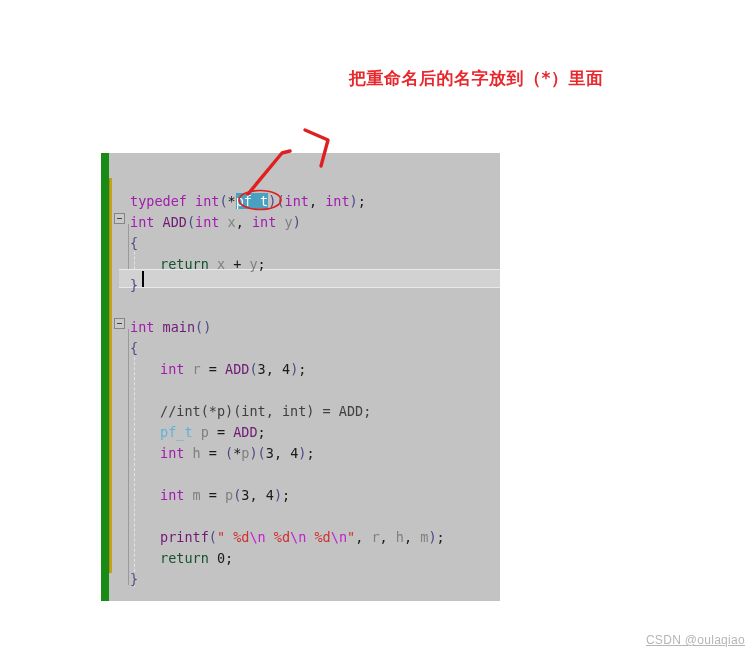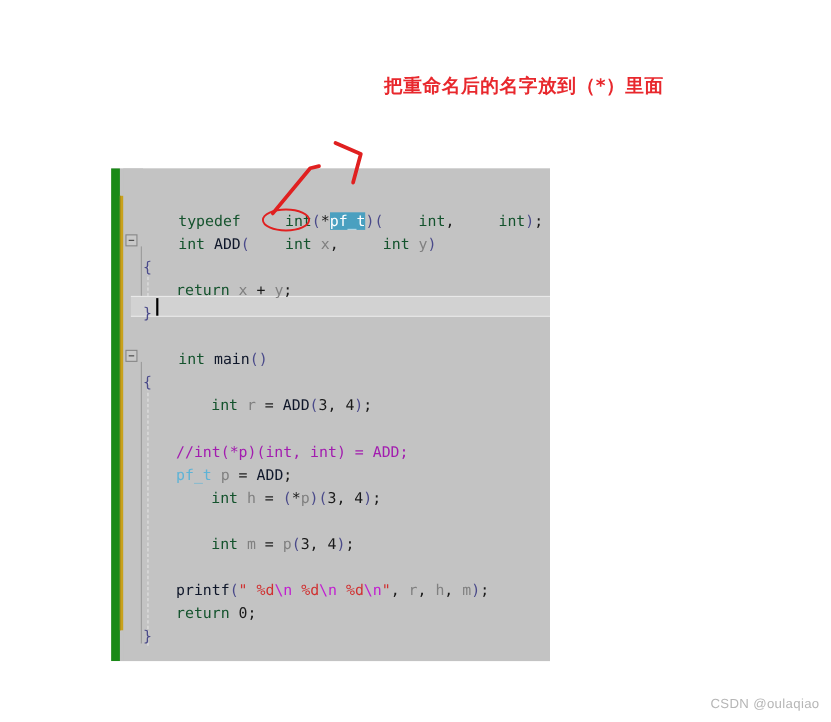--- a/index.html
+++ b/index.html
@@ -129,26 +129,26 @@
     box-sizing: border-box;
   }
   .caret {
     position: absolute;
     width: 2px;
     height: 16px;
     background: #000;
   }
 
   
-  .kw      { color: #14532d; margin-left: 32px; }
-  .fn      { color: #0f172a; }
+  .kw      { color: #a21caf; }
+  .fn      { color: #701a75; }
   .plain   { color: #808080; }
   .punct   { color: #4a4a8a; }
   .ret     { color: #14532d; }
-  .cmt     { color: #a21caf; }
+  .cmt     { color: #404040; }
   .typ     { color: #5eb3d6; }
   .num     { color: #1a1a1a; }
   .str     { color: #d03030; }
   .esc     { color: #c020d0; }
   .sel     { background: #4aa0c0; color: #ffffff; }
 
   
   .annot-svg {
     position: absolute;
     left: 220px;
@@ -160,20 +160,21 @@
 
   
   .watermark {
     position: absolute;
     right: 10px;
     bottom: 9px;
     font-family: "Liberation Sans", sans-serif;
     font-size: 12px;
     color: #b6b6b6;
     letter-spacing: 0.3px;
+    text-decoration: underline;
   }
 </style>
 </head>
 <body>
 
 <div class="annotation-title">把重命名后的名字放到（*）里面</div>
 
 <div class="editor">
 
   <div class="change-bar"></div>

